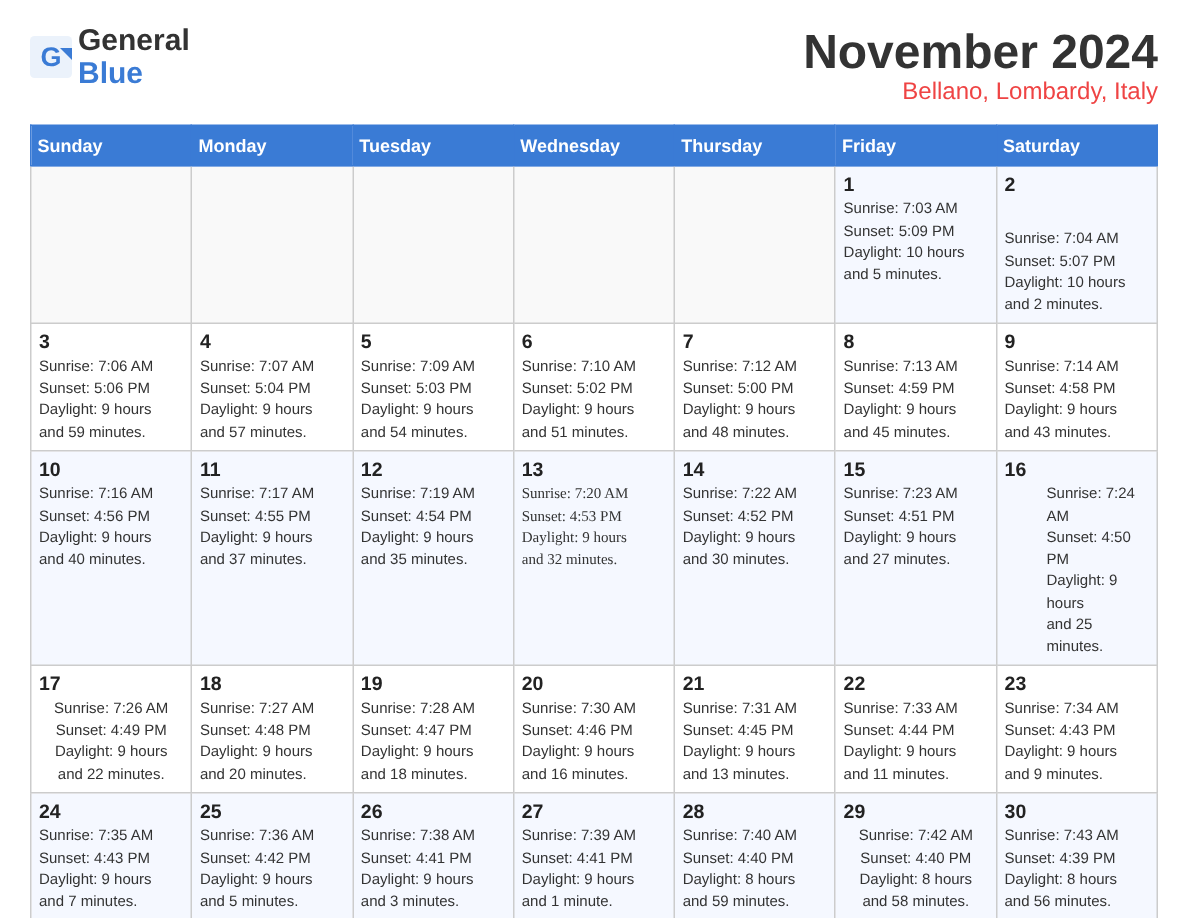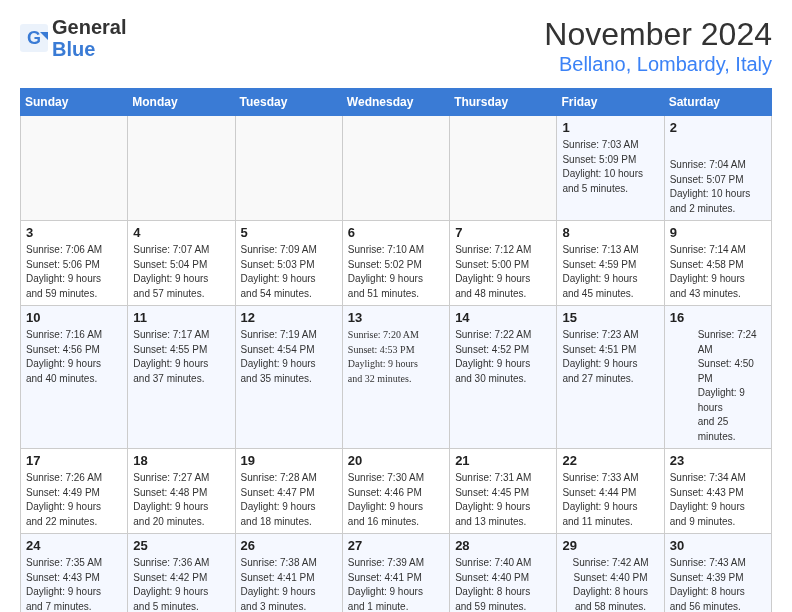--- a/index.html
+++ b/index.html
@@ -4,22 +4,22 @@
   <style>
     * { box-sizing: border-box; margin: 0; padding: 0; }
     body { font-family: Arial, sans-serif; background: #fff; width: 792px; min-height: 612px; }
     .container { padding: 16px 20px; }
     .header { display: flex; justify-content: space-between; align-items: flex-start; margin-bottom: 12px; }
     .logo { display: flex; align-items: center; }
     .logo-text { font-size: 20px; font-weight: bold; color: #333; line-height: 1.1; }
     .logo-text span { color: #3a7bd5; }
     .logo-icon { width: 28px; height: 28px; margin-right: 4px; }
     .title-block { text-align: right; }
-    .month-title { font-size: 32px; font-weight: normal; color: #333; }
-    .location { font-size: 20px; color: #3b82f6; }
+    .month-title { font-size: 32px; font-weight: bold; color: #333; }
+    .location { font-size: 16px; color: #ef4444; }
     table { width: 100%; border-collapse: collapse; }
     thead tr { background: #3a7bd5; }
     thead th { color: #fff; font-size: 12px; font-weight: bold; padding: 6px 4px; text-align: left; border: 1px solid #3a7bd5; }
     tbody tr { }
     tbody td { border: 1px solid #ccc; vertical-align: top; padding: 4px 5px; width: 14.28%; min-height: 80px; }
     .day-num { font-size: 13px; font-weight: bold; color: #222; margin-bottom: 3px; }
     .day-info { font-size: 10px; color: #333; line-height: 1.45; }
     .empty { background: #f9f9f9; }
     tbody tr:nth-child(odd) td { background: #f5f8ff; }
     tbody tr:nth-child(even) td { background: #fff; }
@@ -179,21 +179,21 @@
             <div class="day-num">16</div>
             <div class="day-info" style="white-space: pre-line; margin-left: 28px;">Sunrise: 7:24 AM
 Sunset: 4:50 PM
 Daylight: 9 hours
 and 25 minutes.</div>
           </td>
         </tr>
         <tr>
           <td>
             <div class="day-num">17</div>
-            <div class="day-info" style="white-space: pre-line;">Sunrise: 7:26 AM
+            <div class="day-info" style="white-space: pre-line; text-align: center;">Sunrise: 7:26 AM
 Sunset: 4:49 PM
 Daylight: 9 hours
 and 22 minutes.</div>
           </td>
           <td>
             <div class="day-num">18</div>
             <div class="day-info" style="white-space: pre-line;">Sunrise: 7:27 AM
 Sunset: 4:48 PM
 Daylight: 9 hours
 and 20 minutes.</div>

